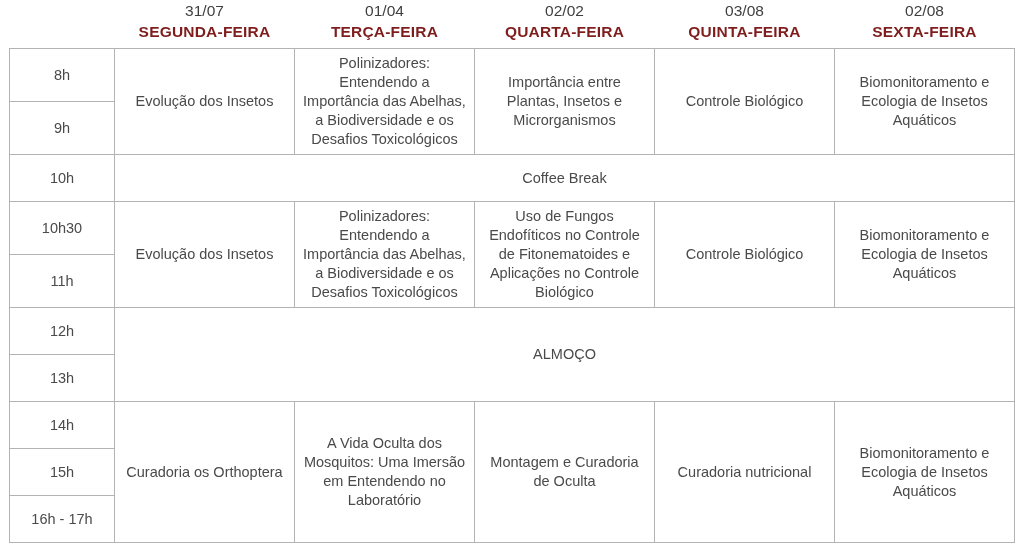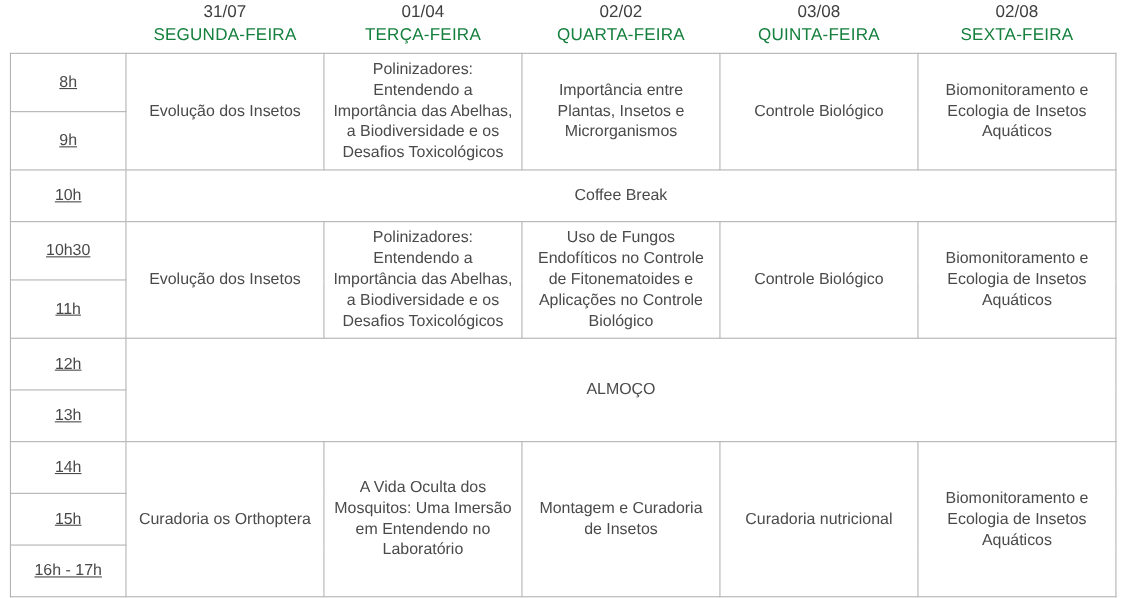--- a/index.html
+++ b/index.html
@@ -37,43 +37,42 @@
     padding: 0 2px 6px 2px;
   }
   .hdr-date {
     font-size: 15.5px;
     color: #3f3f3f;
     line-height: 22px;
     font-weight: normal;
   }
   .hdr-day {
     font-size: 15.5px;
-    color: #15803d;
-    font-weight: normal;
+    color: #7f1d1d;
+    font-weight: bold;
     line-height: 20px;
     letter-spacing: 0.2px;
   }
 
   table.grid td.cell {
     border: 1px solid #b3b3b3;
     text-align: center;
     vertical-align: middle;
     font-size: 14.5px;
     line-height: 19px;
     color: #4a4a4a;
     padding: 5px 7px;
     background: #ffffff;
   }
   td.time {
     background: #f0f0f0;
     color: #3a3a3a;
     font-size: 14.5px;
     height: 36px;
     padding: 2px 4px;
-    text-decoration: underline;
   }
   td.session { color: #4e4e4e; }
   td.break {
     height: 34px;
   }
 </style>
 </head>
 <body>
 
 <div class="schedule">
@@ -149,21 +148,21 @@
     </tr>
 
     <tr>
       <td class="cell time">13h</td>
     </tr>
 
     <tr>
       <td class="cell time">14h</td>
       <td class="cell session" rowspan="3">Curadoria os Orthoptera</td>
       <td class="cell session" rowspan="3">A Vida Oculta dos Mosquitos: Uma Imersão em Entendendo no Laboratório</td>
-      <td class="cell session" rowspan="3">Montagem e Curadoria de Insetos</td>
+      <td class="cell session" rowspan="3">Montagem e Curadoria de Oculta</td>
       <td class="cell session" rowspan="3">Curadoria nutricional</td>
       <td class="cell session" rowspan="3">Biomonitoramento e Ecologia de Insetos Aquáticos</td>
     </tr>
 
     <tr>
       <td class="cell time">15h</td>
     </tr>
 
     <tr>
       <td class="cell time">16h - 17h</td>

